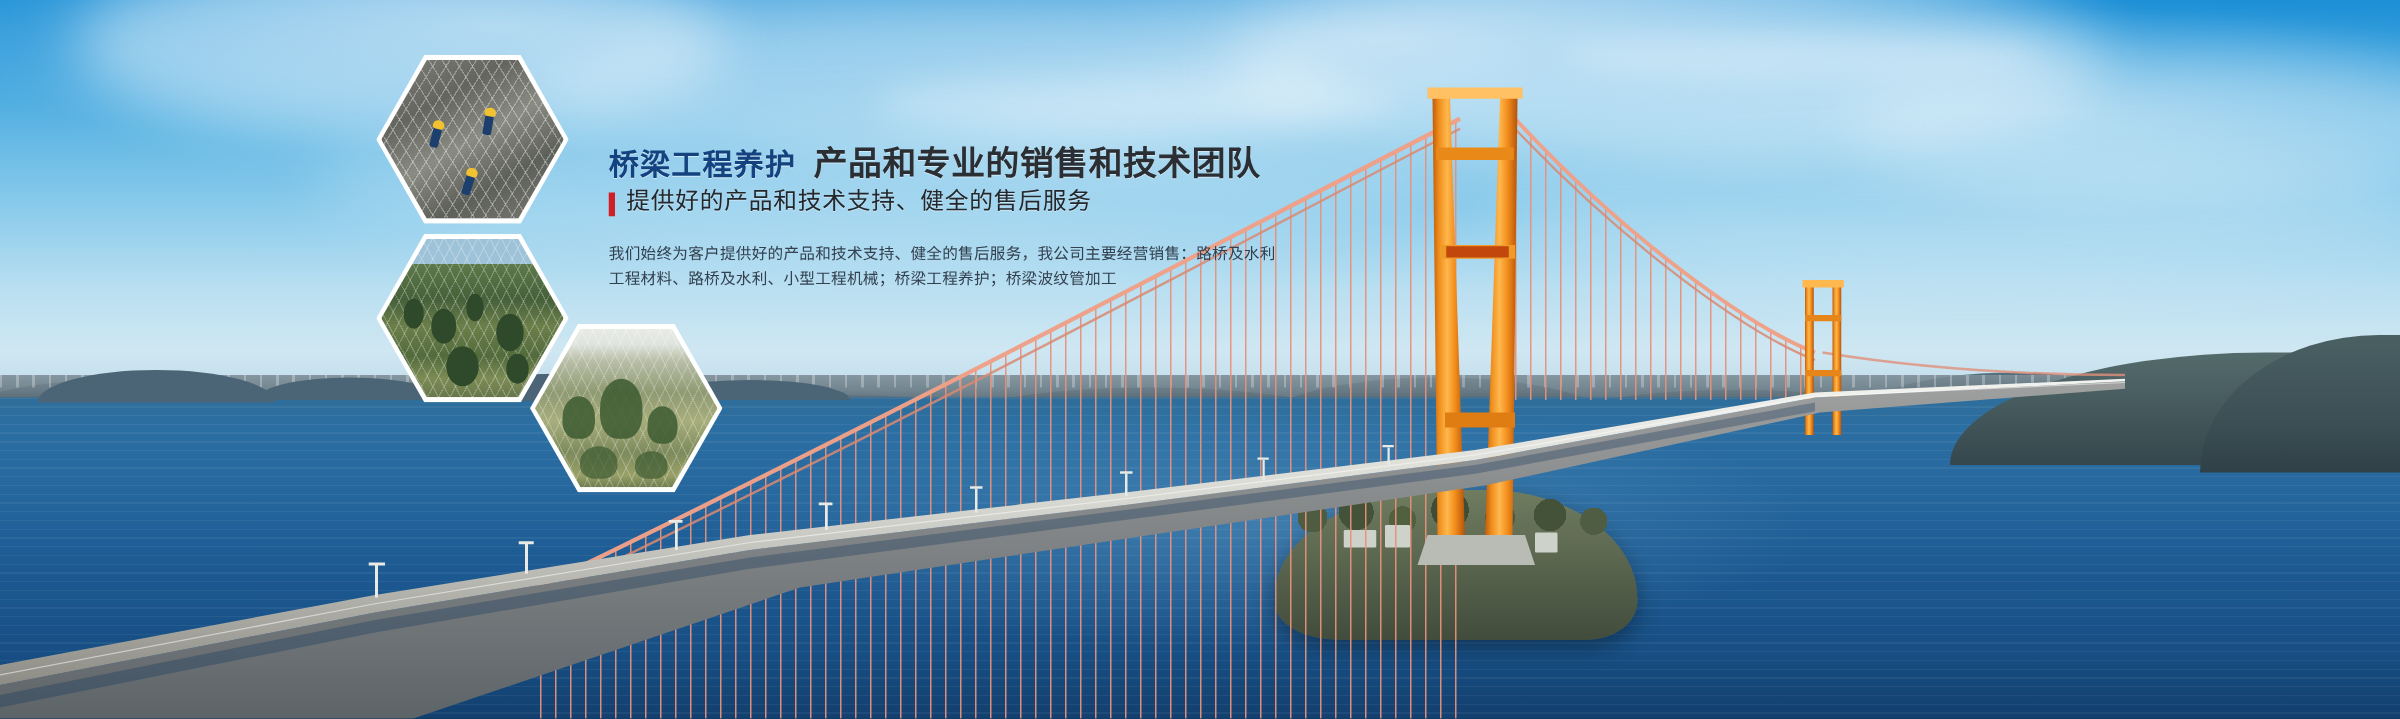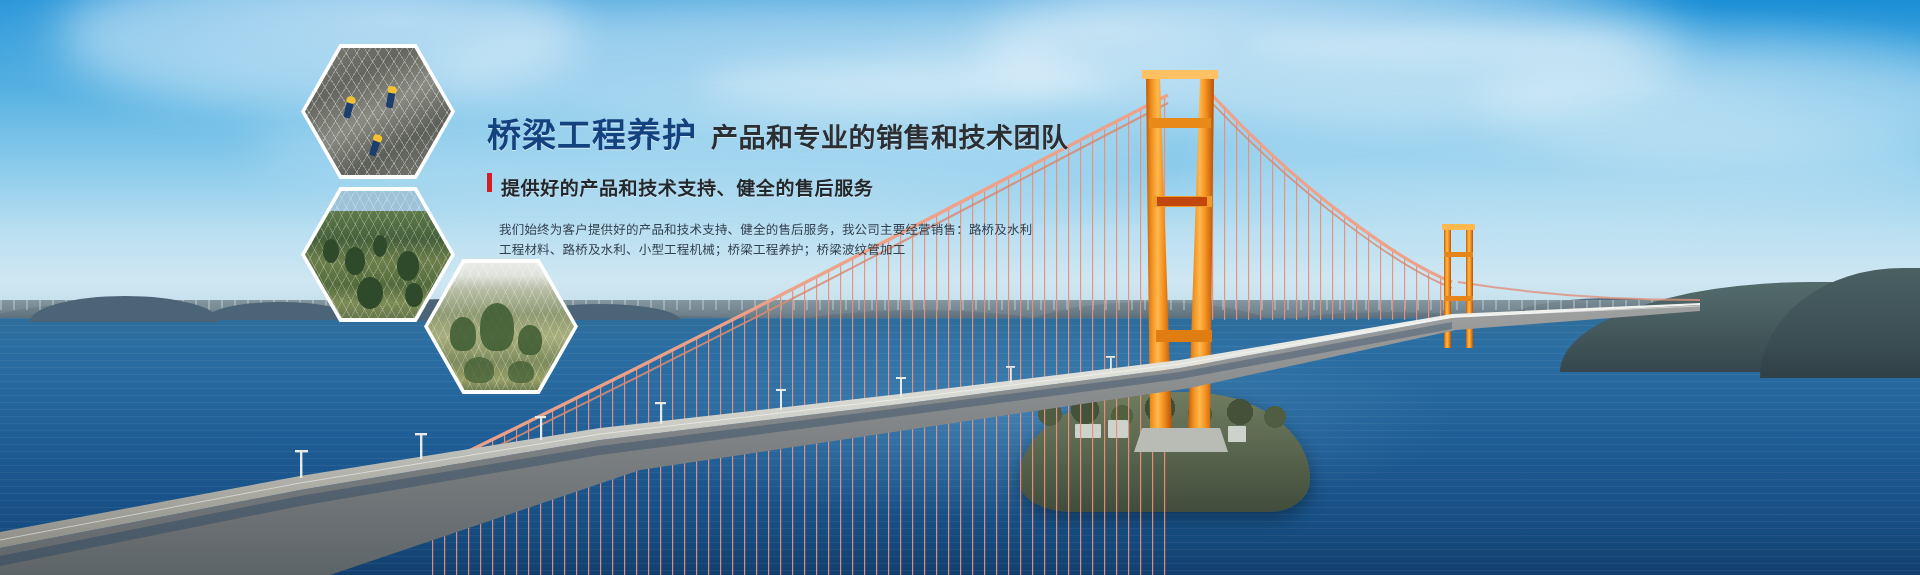--- a/index.html
+++ b/index.html
@@ -216,48 +216,46 @@
   .photo-shrub .bush {
     position:absolute; border-radius:50% 50% 40% 40%;
     background:#3c5a30; opacity:.85;
   }
 
   
   .text-block { position:absolute; left:487px; top:118px; width:640px; }
 
   .headline { white-space:nowrap; line-height:1; }
   .headline .hl-main {
-    font-size:34px; font-weight:bold; letter-spacing:1px;
+    font-size:24px; font-weight:bold; letter-spacing:1px;
     color:#14427f;
     text-shadow:0 1px 0 rgba(255,255,255,.55);
   }
   .headline .hl-sub {
     font-size:27px; font-weight:bold; letter-spacing:.5px;
     color:#2b2f33;
     margin-left:14px;
     text-shadow:0 1px 0 rgba(255,255,255,.45);
   }
 
   .subline {
-    display:flex; align-items:flex-start;
-    margin-top:21px;
-    font-weight:bold;
+    display:flex; align-items:flex-end;
   }
   .red-bar {
     width:5px; height:19px; background:#d21f26; margin-right:9px; flex:0 0 auto;
   }
   .subline-text {
     font-size:19px; color:#24282c; letter-spacing:.6px; white-space:nowrap;
     text-shadow:0 1px 0 rgba(255,255,255,.40);
   }
 
   .body-text { margin-top:20px; }
   .body-text p {
     font-size:12.5px; line-height:20px; color:#33414f;
-    letter-spacing:.2px; white-space:nowrap;margin-left:12px;
+    letter-spacing:.2px; white-space:nowrap;
   }
 </style>
 </head>
 <body>
 
 <div class="banner">
 
   <div class="bg-photo">
 
     <div class="sky"></div>

